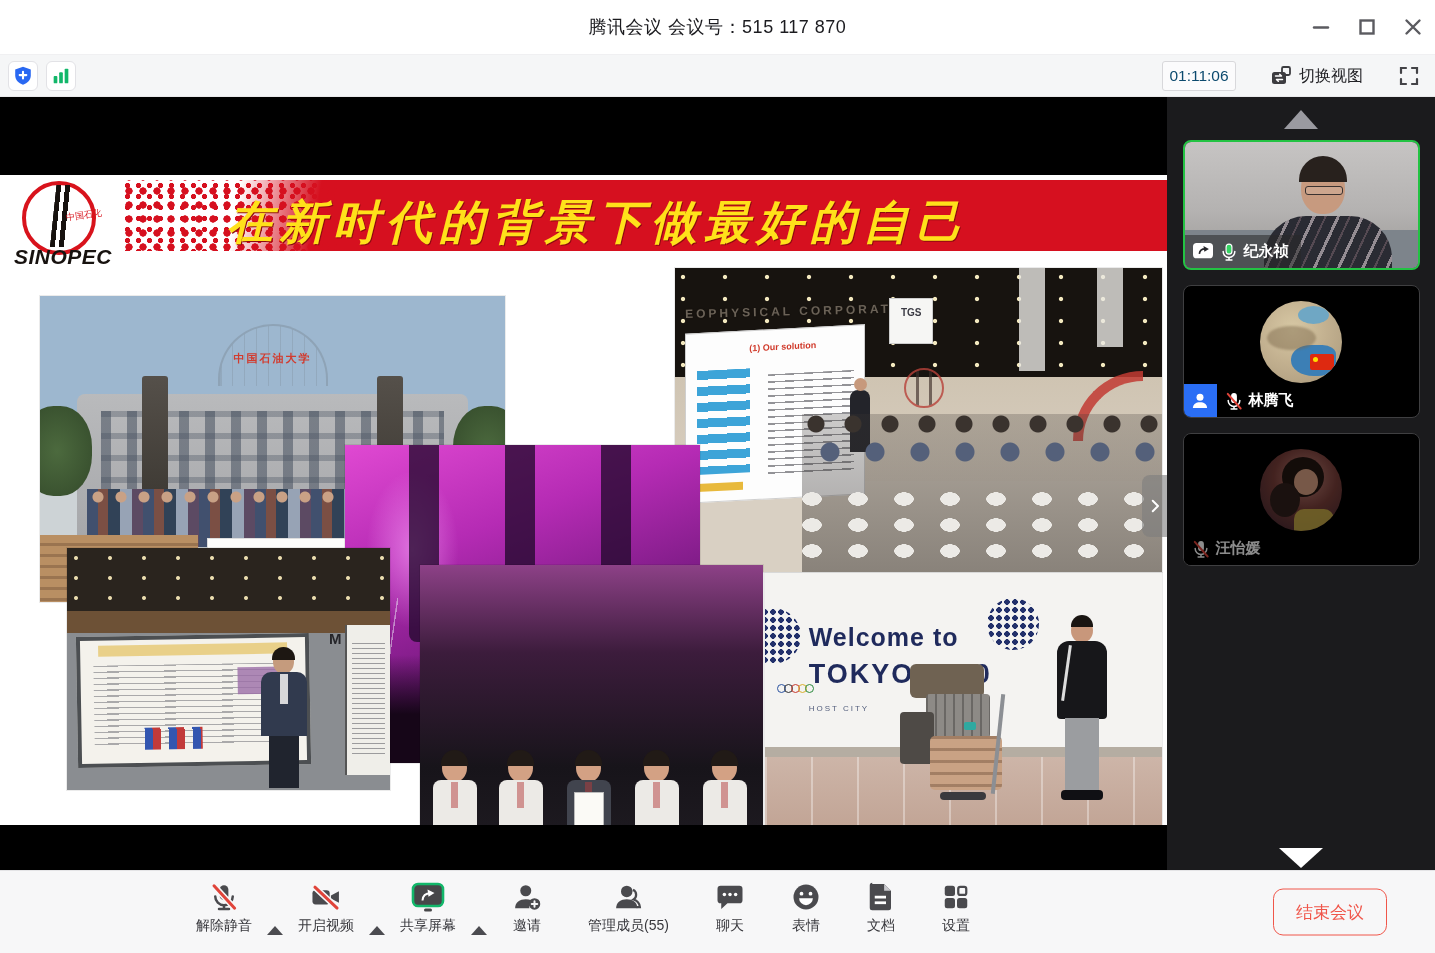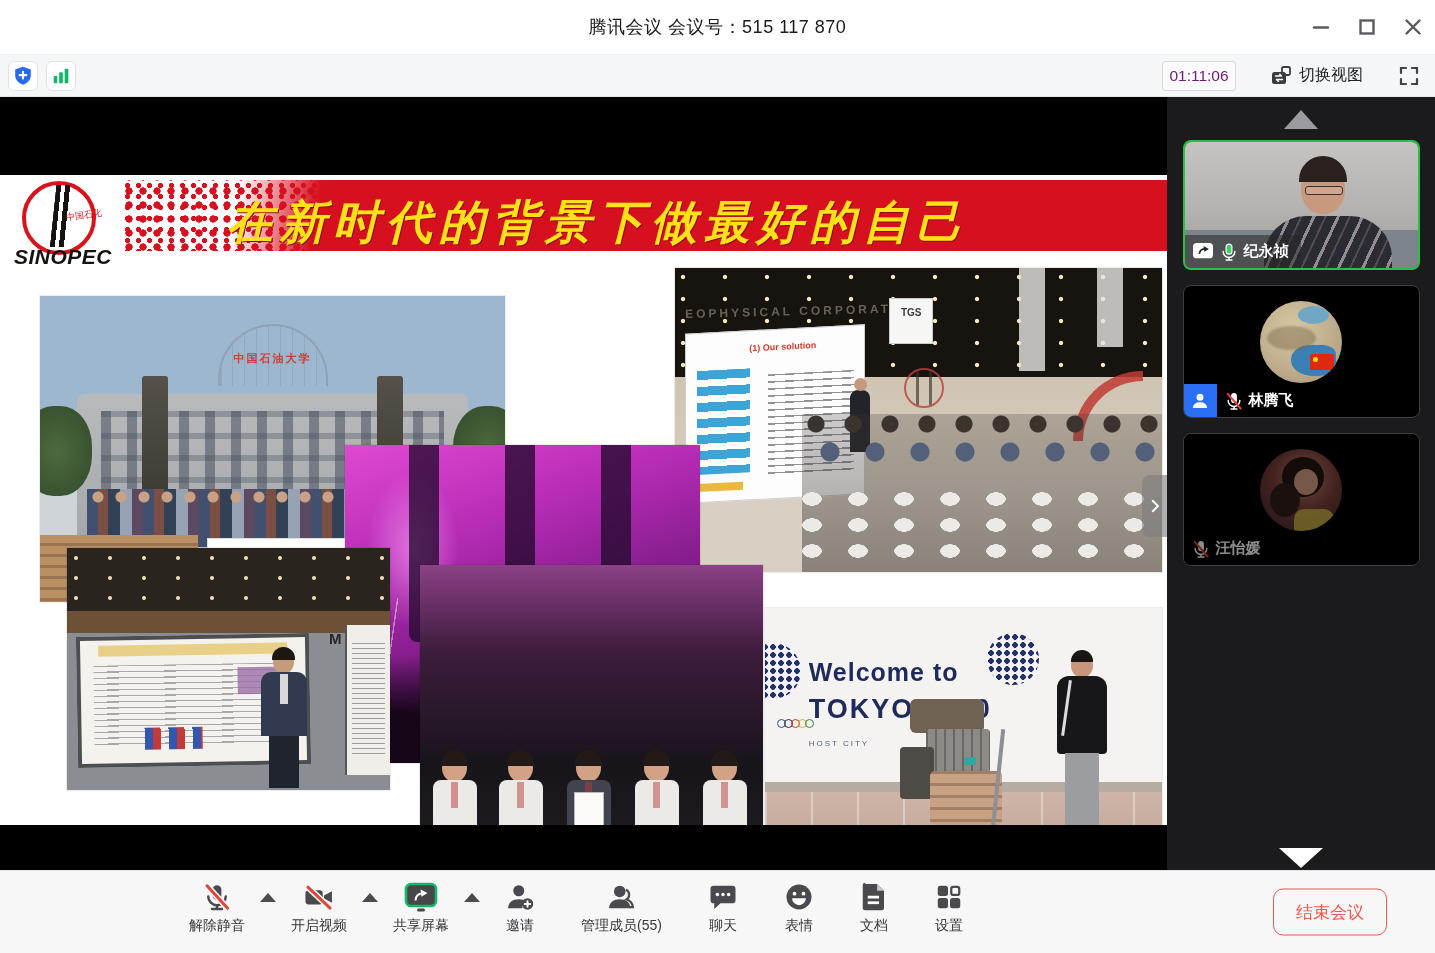--- a/index.html
+++ b/index.html
@@ -11,22 +11,22 @@
     font-size:18px; color:#1b1b1f; font-weight:500; letter-spacing:.5px; }
   .wctrls { position:absolute; right:8px; top:13px; display:flex; gap:18px; }
   .wbtn { width:28px; height:28px; display:flex; align-items:center; justify-content:center; }
 
   
   .topbar { position:relative; height:42px; background:#f5f6f7; border-bottom:1px solid #e9e9eb; display:flex; align-items:center; }
   .chip { width:30px; height:30px; border:1px solid #e2e2e6; border-radius:6px; background:#fff;
     display:flex; align-items:center; justify-content:center; margin-left:8px; }
   .topright { position:absolute; right:14px; top:0; height:42px; display:flex; align-items:center; gap:34px; }
   .timerbox { width:74px; height:30px; border:1px solid #d8d8db; border-radius:3px; background:#fbfbfc;
-    text-align:center; line-height:28px; font-size:15.5px; color:#701a75; }
-  .switchview { display:flex; gap:7px; font-size:16px; color:#222226; cursor:default; }
+    text-align:center; line-height:28px; font-size:15.5px; color:#0c4a6e; }
+  .switchview { display:flex; align-items:center; gap:7px; font-size:16px; color:#222226; cursor:default; }
 
   
   .main { display:flex; height:773px; background:#000; }
   .stage { flex:1; position:relative; background:#000; }
 
   .slide { position:absolute; left:0; top:78px; width:1167px; height:650px; background:#fff; overflow:hidden; }
 
   
   .logo-box { position:absolute; left:8px; top:2px; width:110px; height:100px; background:#fff; }
   .logo-ring { position:absolute; left:14px; top:4px; width:74px; height:74px; border:4px solid #d8131c; border-radius:50%; }
@@ -148,21 +148,21 @@
   .p-poster .sidepanel i { position:absolute; inset:12% 12%; background:repeating-linear-gradient(rgba(120,120,125,.7) 0 1px,transparent 1px 5px); }
   .p-poster .mletter { position:absolute; right:15%; top:34%; font-size:15px; font-weight:bold; color:#26262a; }
   .p-poster .man { position:absolute; left:60%; top:42%; width:46px; height:58%; }
   .p-poster .man .head { position:absolute; left:12px; top:0; width:21px; height:24px; border-radius:50%; background:#c59b7d; }
   .p-poster .man .head::before { content:""; position:absolute; left:-1px; top:-3px; width:23px; height:13px; border-radius:12px 12px 0 0; background:#1d1712; }
   .p-poster .man .body { position:absolute; left:0; top:22px; width:46px; height:64px; border-radius:10px 10px 0 0; background:#313a4e; }
   .p-poster .man .body::before { content:""; position:absolute; left:19px; top:2px; width:8px; height:30px; background:#d8d8da; }
   .p-poster .man .legs { position:absolute; left:8px; top:86px; width:30px; height:52px; background:#20242e; }
 
   
-  .p-tokyo { left:765px; top:398px; width:397px; height:252px; background:#f4f3f1;margin-top:35px; }
+  .p-tokyo { left:765px; top:398px; width:397px; height:252px; background:#f4f3f1; }
   .p-tokyo .floor { position:absolute; left:0; right:0; bottom:0; height:27%;
     background:linear-gradient(#cdb5a8,#c2a596); }
   .p-tokyo .floor i { position:absolute; inset:0; background:repeating-linear-gradient(90deg,rgba(255,255,255,.35) 0 2px,transparent 2px 46px); }
   .p-tokyo .base { position:absolute; left:0; right:0; bottom:27%; height:4%; background:#b5ada2; }
   .p-tokyo .w1 { position:absolute; left:11%; top:20%; font-size:25px; font-weight:bold; color:#1f2a5c; letter-spacing:1px; }
   .p-tokyo .w2 { position:absolute; left:11%; top:34%; font-size:27px; font-weight:bold; color:#1f2a5c; letter-spacing:2px; }
   .p-tokyo .host { position:absolute; left:11%; top:52%; font-size:8px; color:#55607e; letter-spacing:2px; }
   .p-tokyo .chk { position:absolute; border-radius:50%;
     background:radial-gradient(circle,#22306b 2.6px,transparent 3px) 0 0/8px 8px, #f4f3f1; }
   .p-tokyo .c1 { left:-20px; top:14%; width:56px; height:56px; }
@@ -247,21 +247,21 @@
   .av-village .snow { position:absolute; left:0; right:0; bottom:0; height:12px; background:#c7b9d8; }
   .av-family { background:radial-gradient(circle at 55% 35%,#c4857a 0%,#7a3f3a 45%,#3a2430 100%); }
   .av-family .hair { position:absolute; left:22px; top:8px; width:42px; height:40px; border-radius:50%; background:#241612; }
   .av-family .face { position:absolute; left:34px; top:20px; width:24px; height:26px; border-radius:50%; background:#d9a183; }
   .av-family .kid { position:absolute; left:10px; top:34px; width:30px; height:34px; border-radius:50%; background:#30201c; }
   .av-family .shirt { position:absolute; left:34px; bottom:0; width:40px; height:22px; background:#d8c24a; border-radius:10px 10px 0 0; opacity:.8; }
   .tile .dim { position:absolute; inset:0; background:rgba(0,0,0,.45); z-index:5; }
 
   
   .bottombar { position:relative; height:83px; background:#f7f7f8; border-top:1px solid #e4e4e6; }
-  .tbgroup { position:absolute; left:176px; top:9px; display:flex; align-items:flex-start; }
+  .tbgroup { position:absolute; left:183px; top:9px; display:flex; align-items:flex-end; }
   .tbtn { display:flex; flex-direction:column; align-items:center; margin:0 13px; cursor:default; }
   .tbtn.wide { margin:0 23px; }
   .tbtn .ic { height:34px; display:flex; align-items:center; justify-content:center; }
   .tbtn .tlabel { font-size:14px; color:#38383d; margin-top:3px; white-space:nowrap; }
   .tb-arrow { width:0; height:0; border-left:8px solid transparent; border-right:8px solid transparent;
     border-bottom:9px solid #4b4b50; margin:13px 2px 0; }
   .endbtn { position:absolute; right:48px; top:50%; transform:translateY(-50%); width:114px; height:47px;
     border:1.5px solid #f0564a; border-radius:10px; color:#f0564a; font-size:17px; background:transparent;
     display:flex; align-items:center; justify-content:center; }
 </style>

